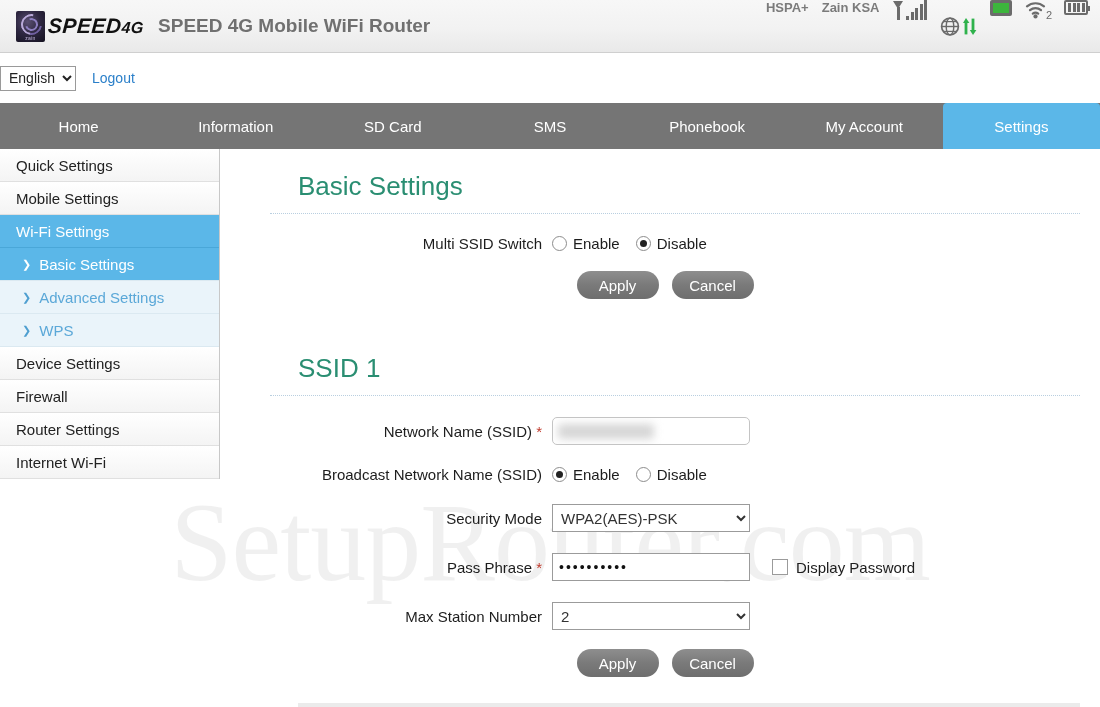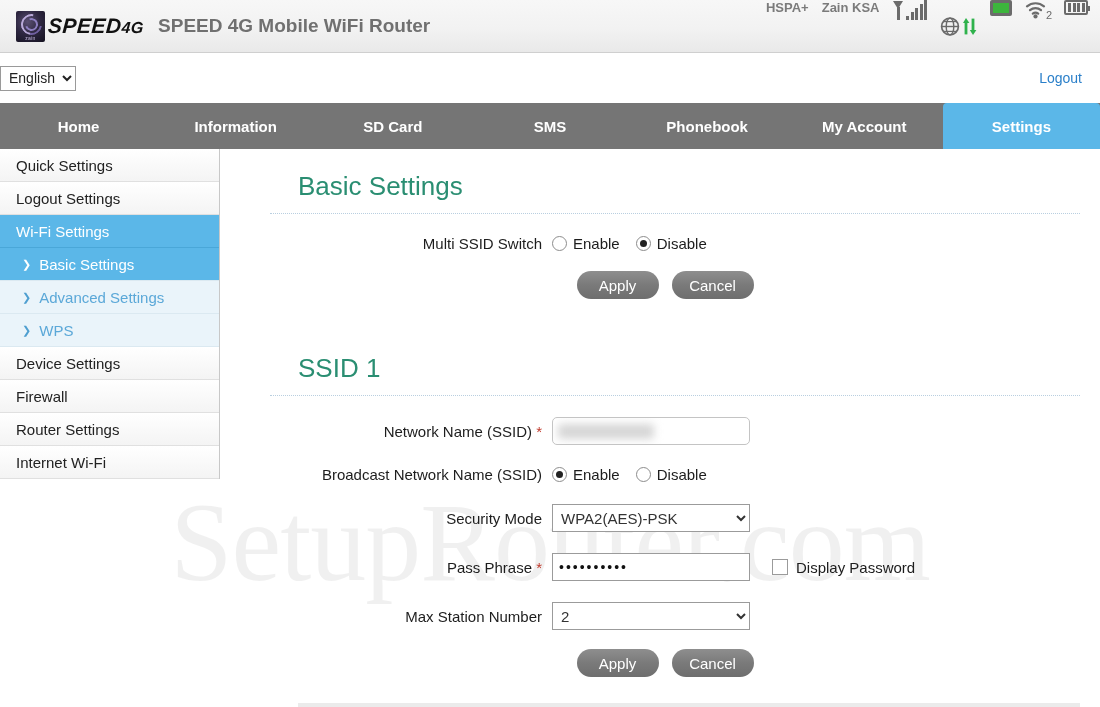--- a/index.html
+++ b/index.html
@@ -205,21 +205,21 @@
     width: 2px; height: 5px;
     background: #6b6b6b;
   }
   .ico-battery b { width: 3px; height: 9px; background: #6b6b6b; display: block; }
 
   
   #util-row {
     height: 50px;
     display: flex;
     align-items: center;
-    justify-content: space-between;
+    justify-content: flex-start;
     padding-right: 18px;
     gap: 16px;
     background: #fff;
     position: relative;
     z-index: 10;
   }
   #lang-select {
     font-family: "Liberation Sans", sans-serif;
     font-size: 14px;
     color: #222;
@@ -245,21 +245,21 @@
     position: relative;
     z-index: 10;
   }
   .nav-item {
     flex: 1;
     display: flex;
     align-items: center;
     justify-content: center;
     color: #ffffff;
     font-size: 15px;
-    font-weight: bold;
+    font-weight: normal;
     cursor: pointer;
     white-space: nowrap;
   }
   .nav-item.active {
     background: #5bb7e8;
     border-radius: 4px 4px 0 0;
   }
 
   
   #body-wrap {
@@ -569,21 +569,21 @@
     </div>
   </div>
 
 <div id="body-wrap">
 
   <div id="sidebar">
       <div class="side-item">
         <span>Quick Settings</span>
       </div>
       <div class="side-item">
-        <span>Logout Settings</span>
+        <span>Mobile Settings</span>
       </div>
       <div class="side-item active">
         <span>Wi-Fi Settings</span>
       </div>
       <div class="side-item sub active">
         <span class="chev">❯</span>
         <span>Basic Settings</span>
       </div>
       <div class="side-item sub">
         <span class="chev">❯</span>

